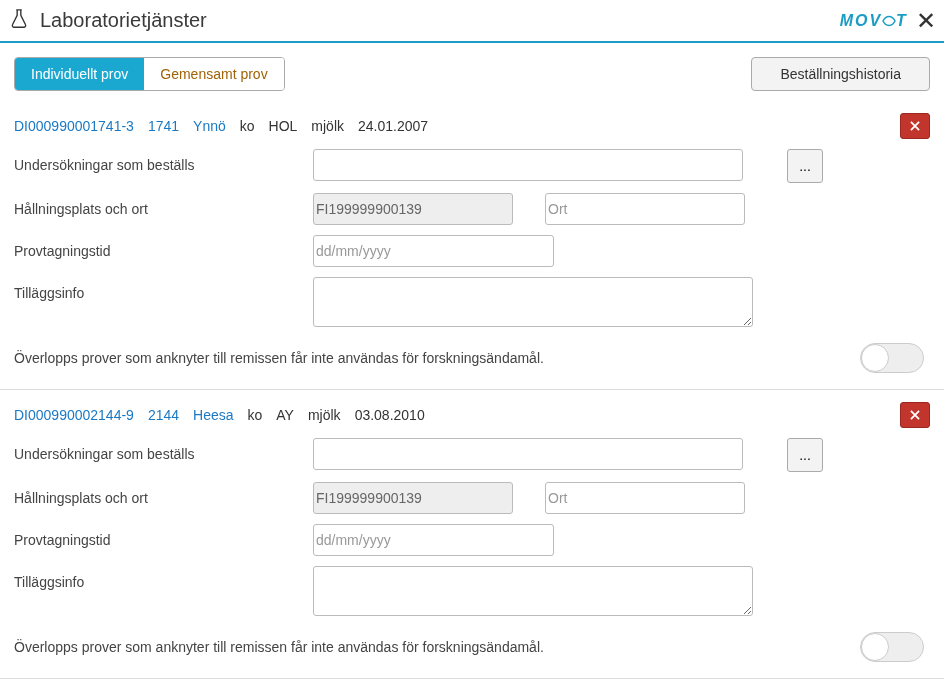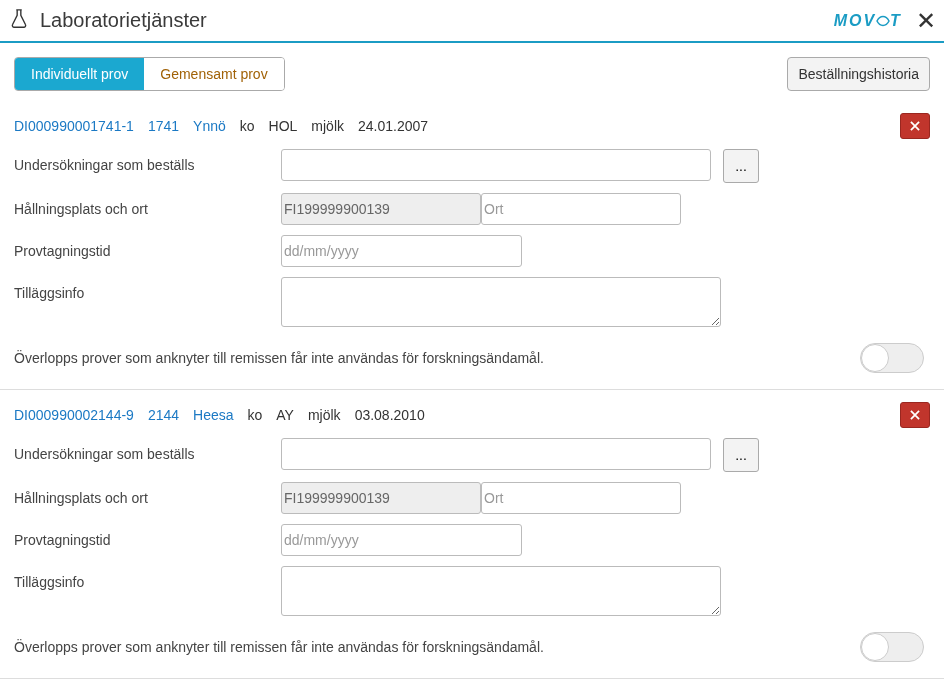--- a/index.html
+++ b/index.html
@@ -1,33 +1,33 @@
 <!DOCTYPE html>
 <html><head>
 <meta charset="utf-8">
 <style>
 * { box-sizing: border-box; margin: 0; padding: 0; }
 body { font-family: -apple-system, BlinkMacSystemFont, "Segoe UI", Arial, sans-serif; font-size: 14px; color: #333; background: #fff; width: 944px; }
 .header { display: flex; align-items: center; padding: 8px 8px; border-bottom: 2px solid #1b9cc4; }
 .header-title { font-size: 20px; color: #3a3a3a; margin-left: 10px; flex: 1; }
 .flask-icon { width: 22px; height: 22px; }
-.logo { font-weight: bold; font-style: italic; font-size: 16px; letter-spacing: 2px; color: #1b9cc4; margin-right: 14px; display: flex; align-items: flex-end; }
+.logo { font-weight: bold; font-style: italic; font-size: 16px; letter-spacing: 2px; color: #1b9cc4; margin-right: 8px; display: flex; align-items: flex-end; }
 .close-x { font-size: 24px; color: #333; cursor: pointer; line-height: 1; }
 .toolbar { display: flex; align-items: center; padding: 14px 14px 10px; }
 .tab-group { display: flex; border: 1px solid #aaa; border-radius: 4px; overflow: hidden; }
 .tab { padding: 8px 16px; cursor: pointer; background: #fff; color: #a16207; font-size: 14px; }
 .tab.active { background: #1ba8d0; color: #fff; }
-.btn-history { margin-left: auto; padding: 8px 10px; border: 1px solid #aaa; border-radius: 4px; background: #f3f3f3; cursor: pointer; font-size: 14px; color: #333; }
+.btn-history { margin-left: auto; padding: 8px 28px; border: 1px solid #aaa; border-radius: 4px; background: #f3f3f3; cursor: pointer; font-size: 14px; color: #333; }
 .sample-block { padding: 12px 14px 16px; border-bottom: 1px solid #ddd; }
 .sample-head { display: flex; align-items: center; margin-bottom: 10px; }
 .link { color: #1b79c4; cursor: pointer; margin-right: 14px; }
 .meta { color: #333; margin-right: 14px; }
 .delete-btn { margin-left: auto; width: 30px; height: 26px; background: #c1352c; border: 1px solid #9a2720; border-radius: 3px; display: flex; align-items: center; justify-content: center; cursor: pointer; }
 .delete-btn svg { width: 14px; height: 14px; }
-.form-row { display: flex; align-items: flex-start; margin-bottom: 10px; }
+.form-row { display: flex; align-items: flex-start; margin-bottom: 10px; gap: 32px; }
 .form-label { width: 267px; color: #444; padding-top: 8px; font-size: 14px; }
 .input, .textarea { border: 1px solid #bbb; border-radius: 3px; padding: 7px 2px; font-size: 14px; font-family: inherit; }
 .input-exam { width: 430px; }
 .btn-dots { width: 36px; height: 34px; margin-left: 12px; border: 1px solid #aaa; border-radius: 3px; background: #f3f3f3; cursor: pointer; font-size: 14px; }
 .input-location { width: 200px; background: #eee; color: #666; }
 .input-ort { width: 200px; }
 .input-ort::placeholder, .input::placeholder { color: #999; }
 .input-date { width: 241px; }
 .textarea-extra { width: 440px; height: 50px; resize: both; }
 .consent-row { display: flex; align-items: center; padding-top: 6px; }
@@ -59,21 +59,21 @@
 <div class="toolbar">
   <div class="tab-group">
     <div class="tab active">Individuellt prov</div>
     <div class="tab">Gemensamt prov</div>
   </div>
   <button class="btn-history">Beställningshistoria</button>
 </div>
 
 <div class="sample-block">
   <div class="sample-head">
-    <span class="link">DI000990001741-1</span>
+    <span class="link">DI000990001741-3</span>
     <span class="link">1741</span>
     <span class="link">Ynnö</span>
     <span class="meta">ko</span>
     <span class="meta">HOL</span>
     <span class="meta">mjölk</span>
     <span class="meta">24.01.2007</span>
     <div class="delete-btn">
       <svg viewBox="0 0 24 24" stroke="#fff" stroke-width="3">
           <path d="M5 5l14 14M19 5L5 19"></path>
         </svg>

